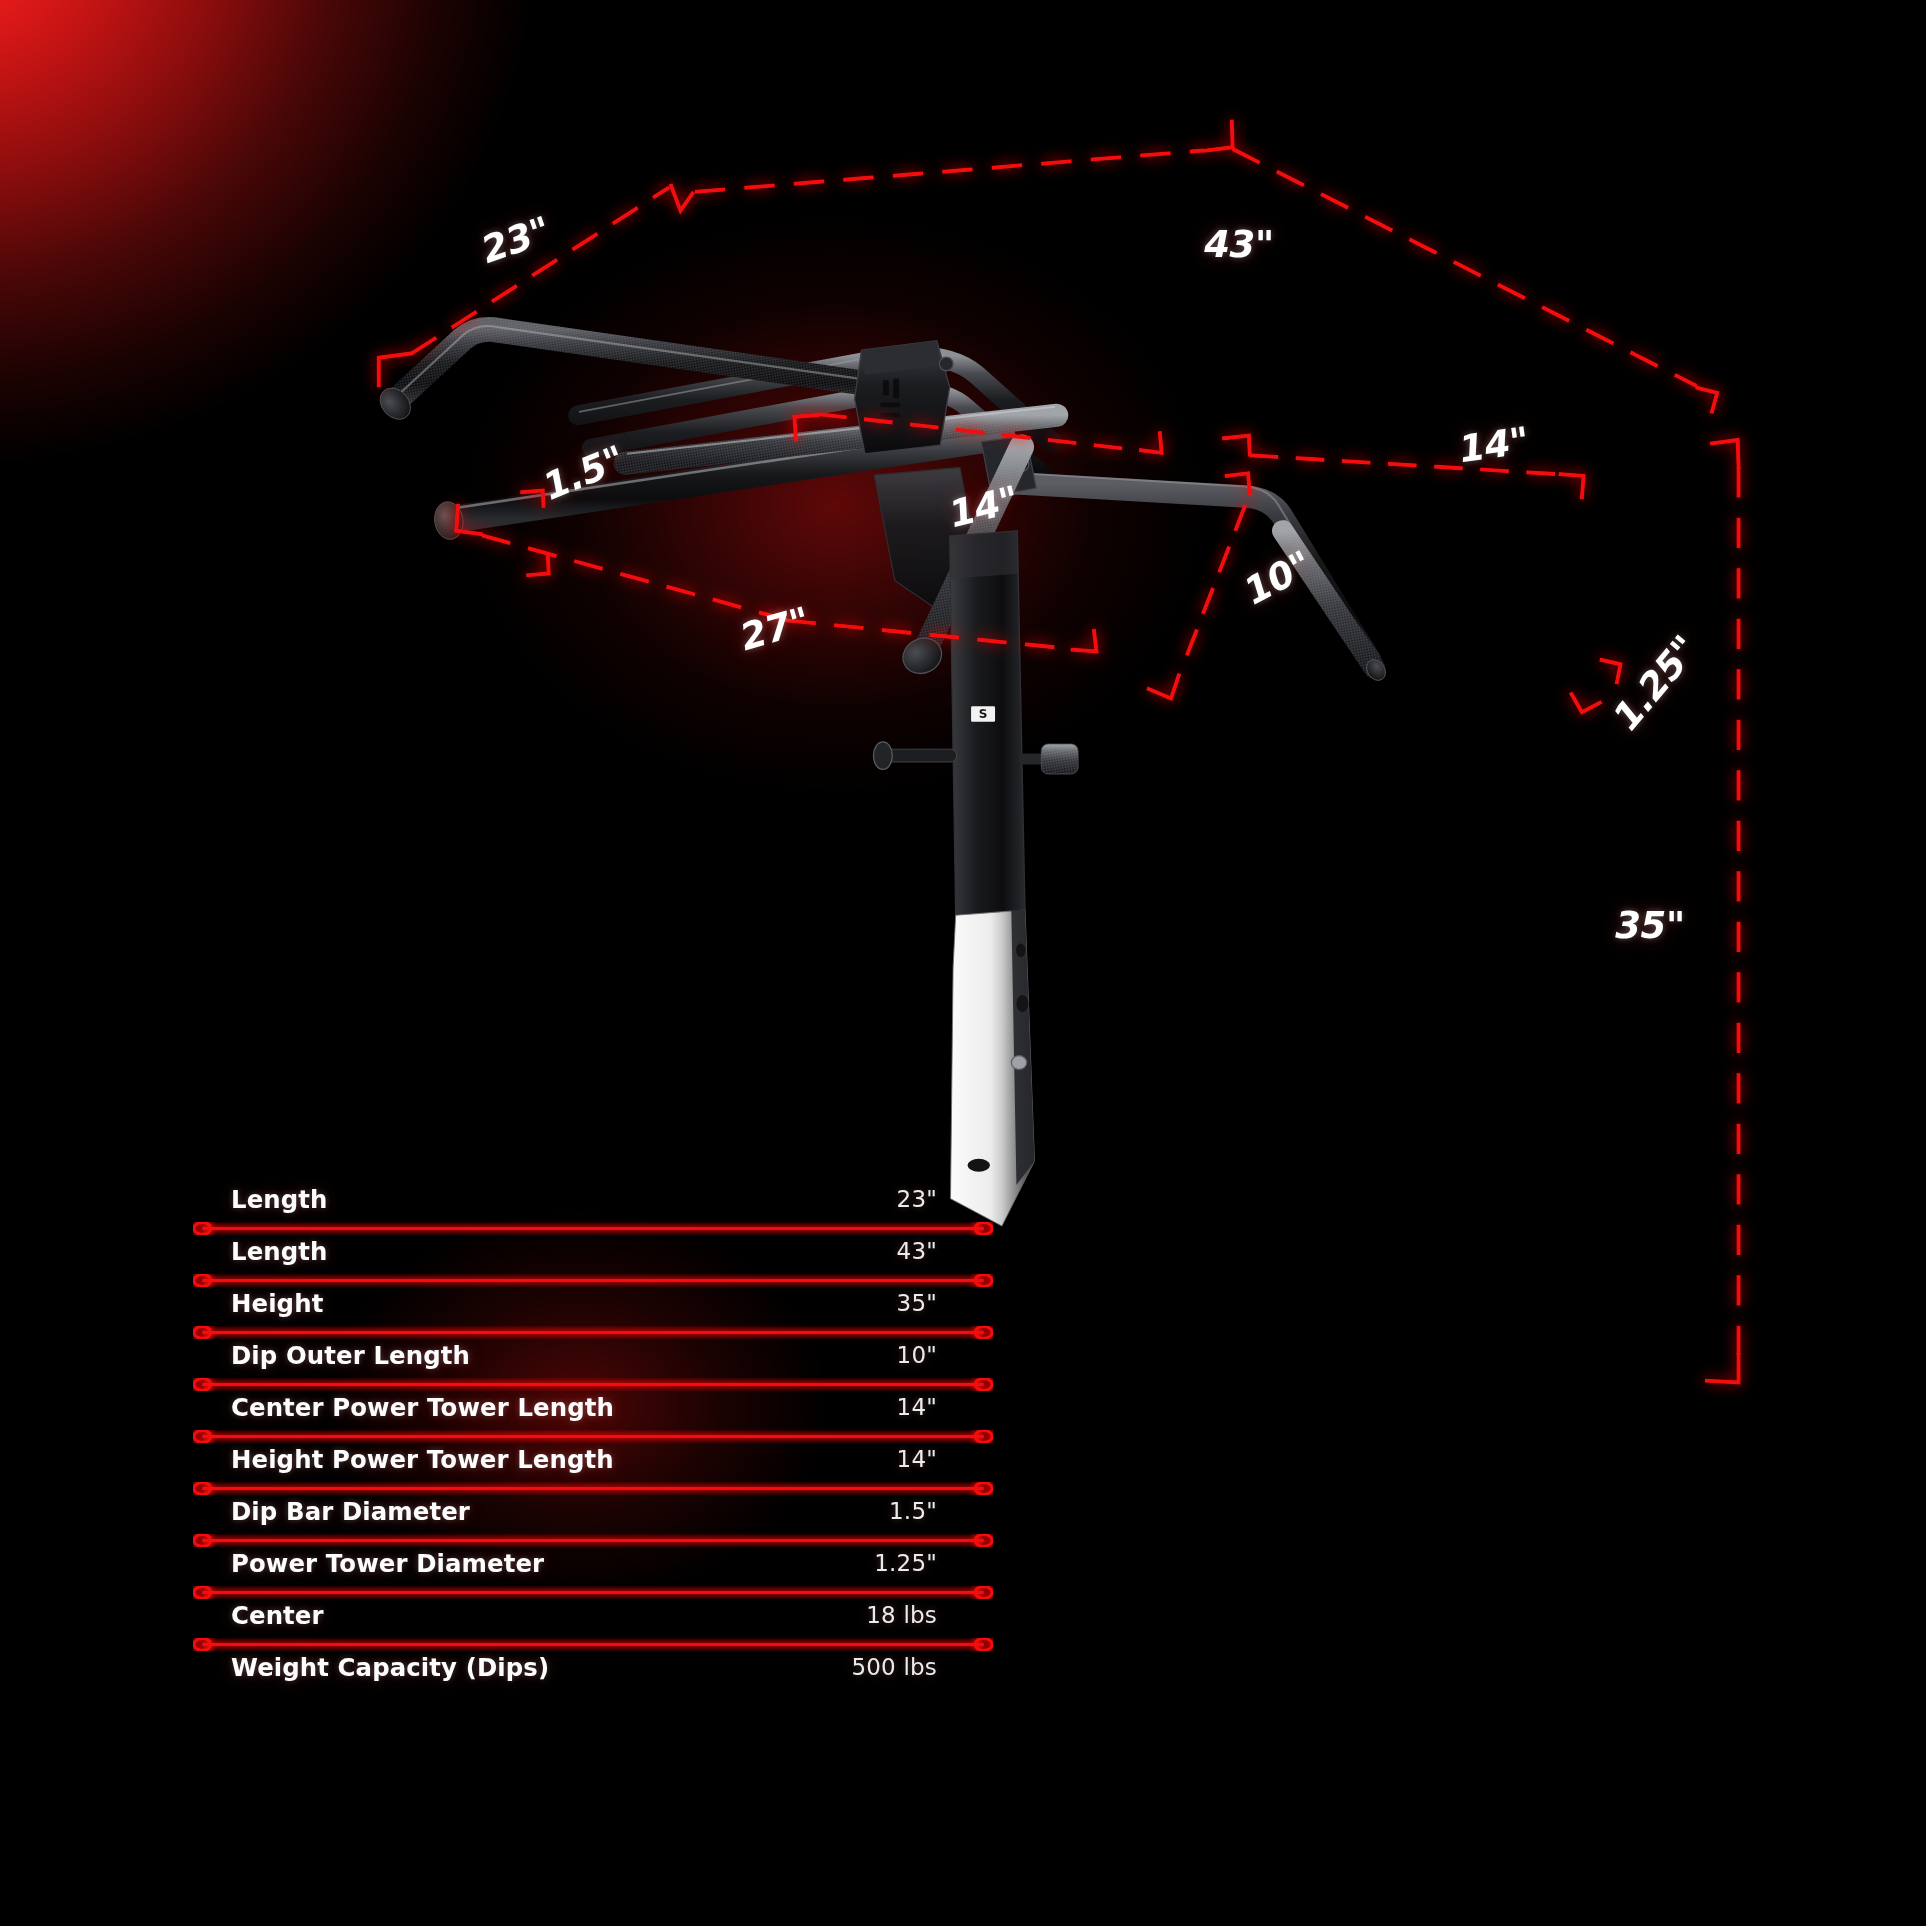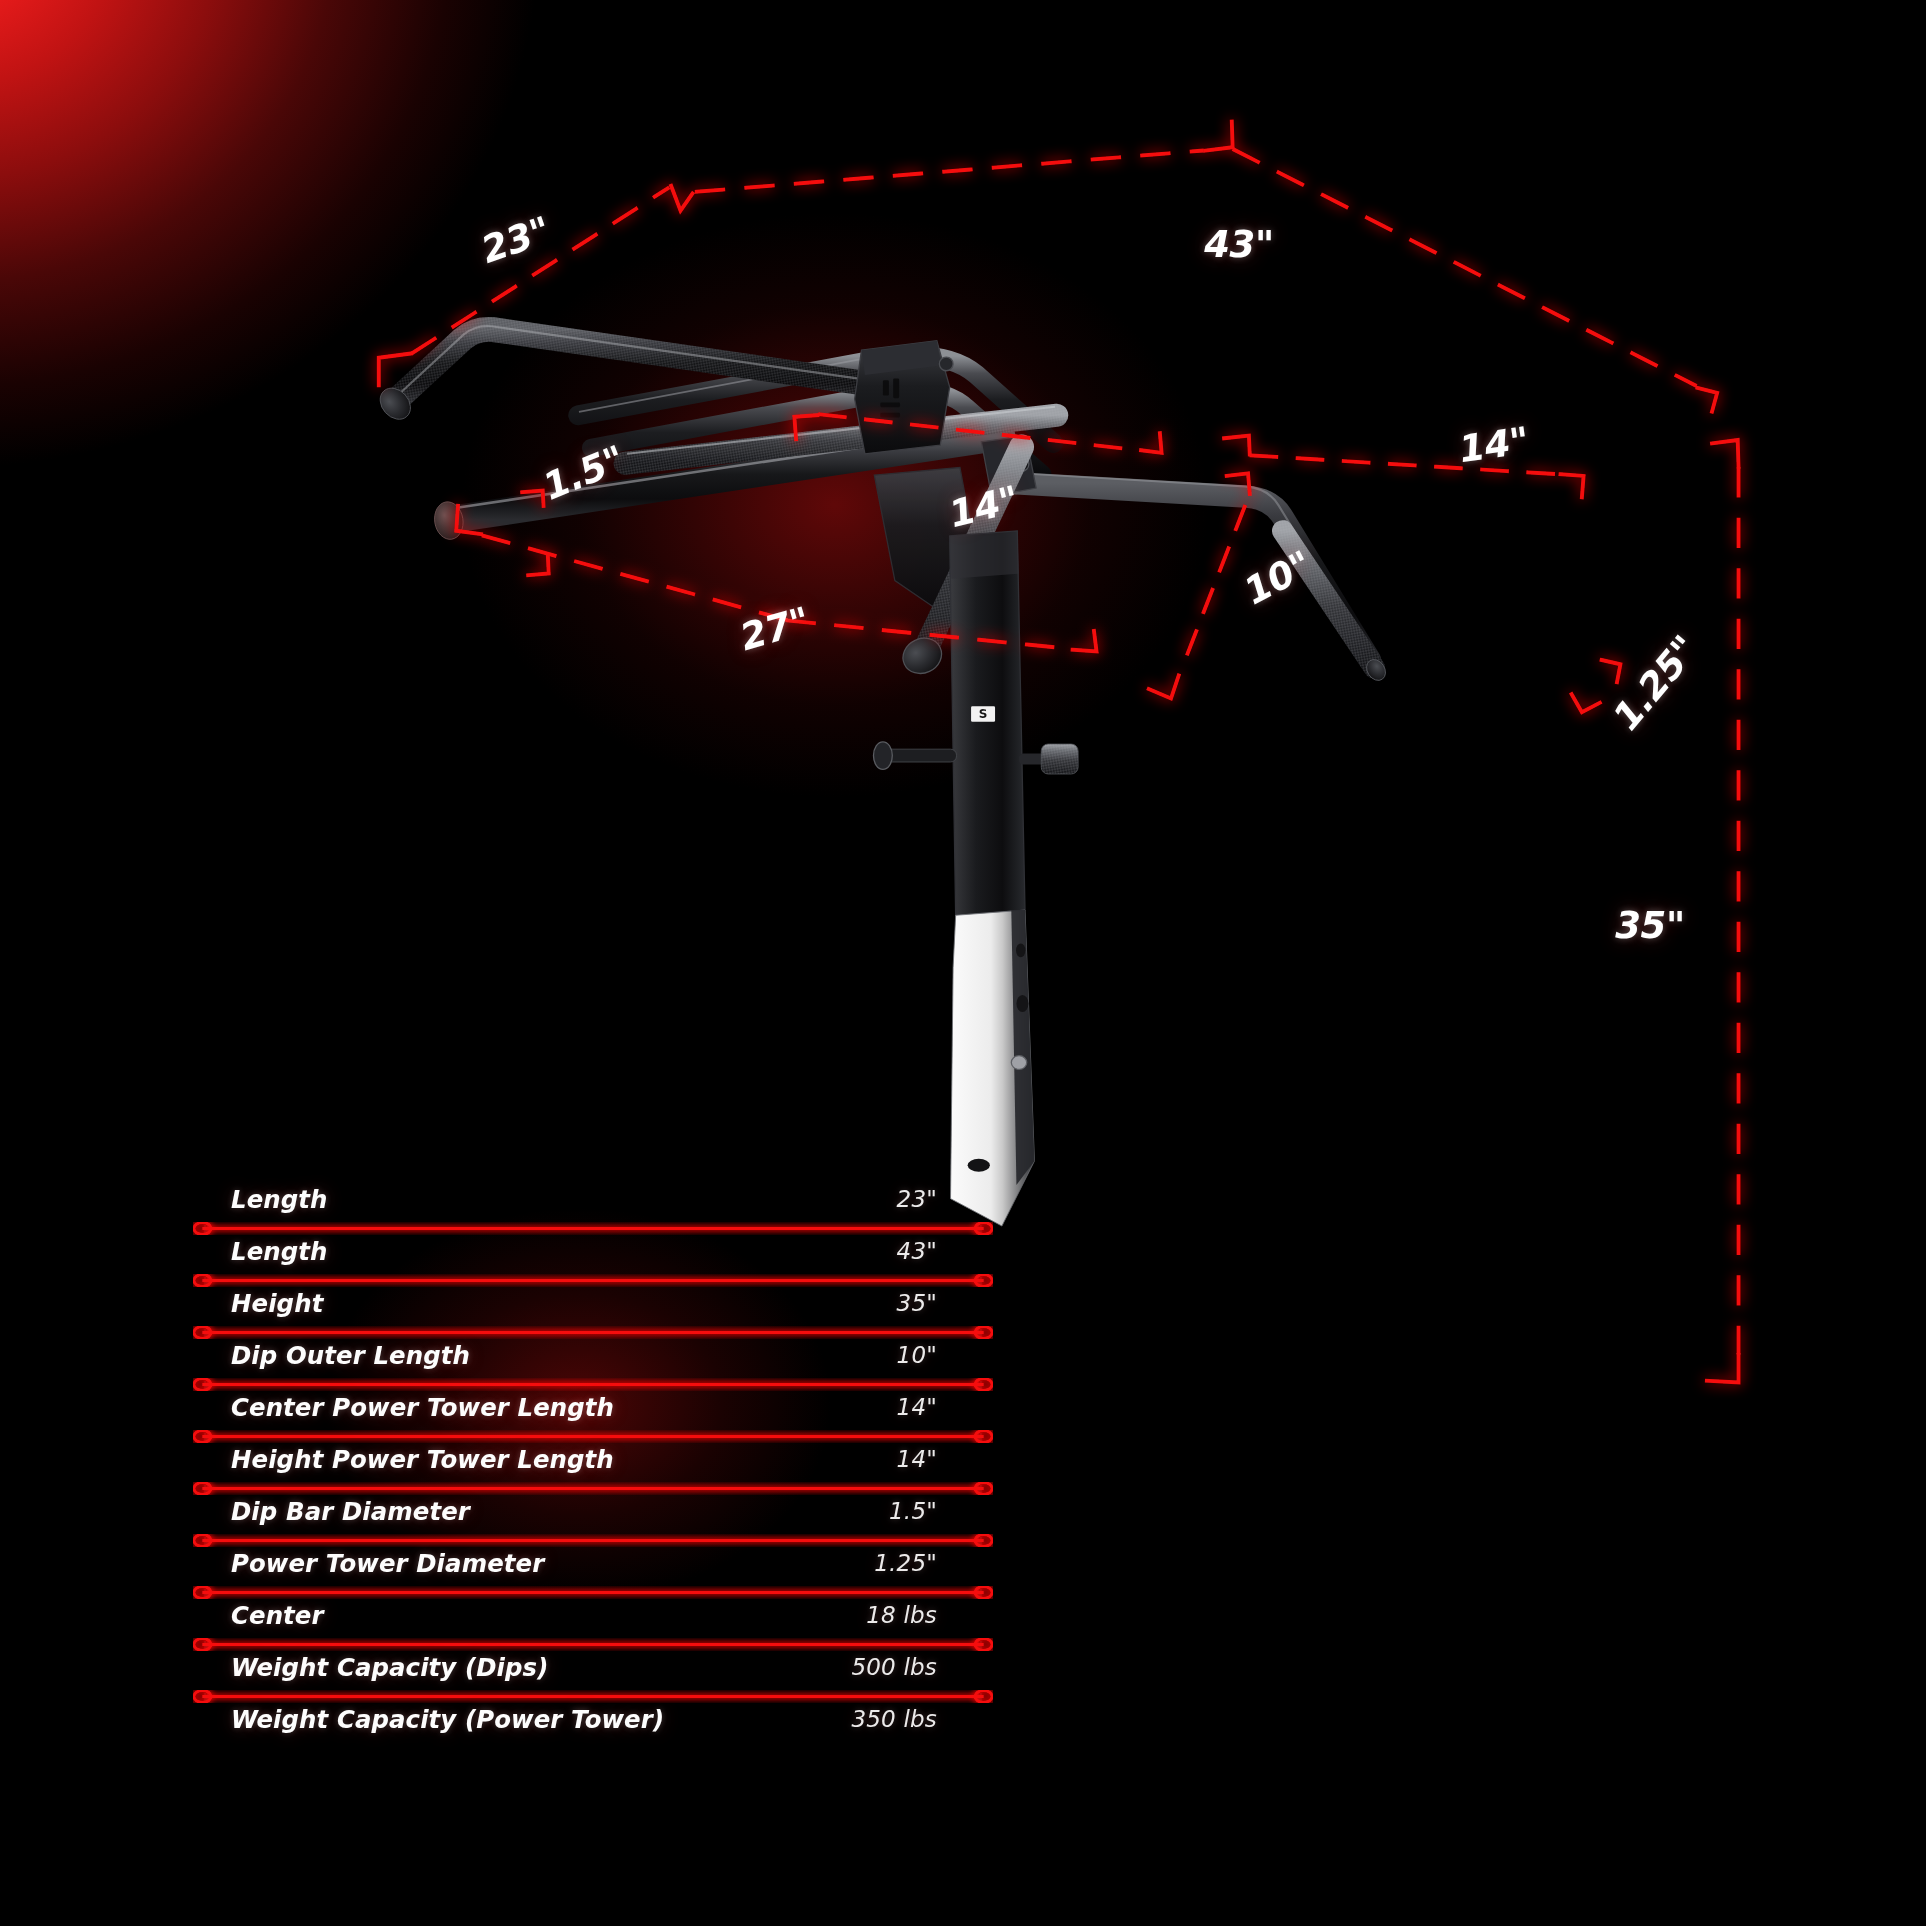--- a/index.html
+++ b/index.html
@@ -43,21 +43,21 @@
     letter-spacing:-0.4px;
     white-space:nowrap;
     text-shadow:0 0 7.7px rgba(255,255,255,.30), 0 0 19.7px rgba(255,60,60,.30);
     transform-origin:center center;
   }
 
   
   #spec-table{
     position:absolute;left:193px;top:1181px;width:800px;
   }
-  .spec-row{position:relative;height:52px;font-style:italic;}
+  .spec-row{position:relative;height:52px;}
   .spec-label{
     position:absolute;left:38px;top:3.9px;
     color:#fdfdfd;
     font-family:"DejaVu Sans", sans-serif;
     font-weight:700;
     font-size:24.4px;
     letter-spacing:0.1px;
     white-space:nowrap;
     text-shadow:0 0 6.8px rgba(255,255,255,.22), 0 0 17px rgba(255,70,70,.25);
   }
@@ -516,18 +516,14 @@
               </feMerge>
             </filter>
           </defs>
           <g filter="url(#dg9)" stroke="#f50d0d" fill="none">
             <line x1="22" y1="15" x2="1848" y2="15" stroke-width="7"></line>
             <ellipse cx="22" cy="15" rx="20" ry="14" stroke-width="7"></ellipse>
             <ellipse cx="1848" cy="15" rx="20" ry="14" stroke-width="7"></ellipse>
           </g>
         </svg></div>
     </div>
-    <div class="spec-row">
-      <div class="spec-label">Weight Capacity (Power Tower)</div>
-      <div class="spec-value">350 lbs</div>
-    </div>
   </div>
 
 
 </body></html>

